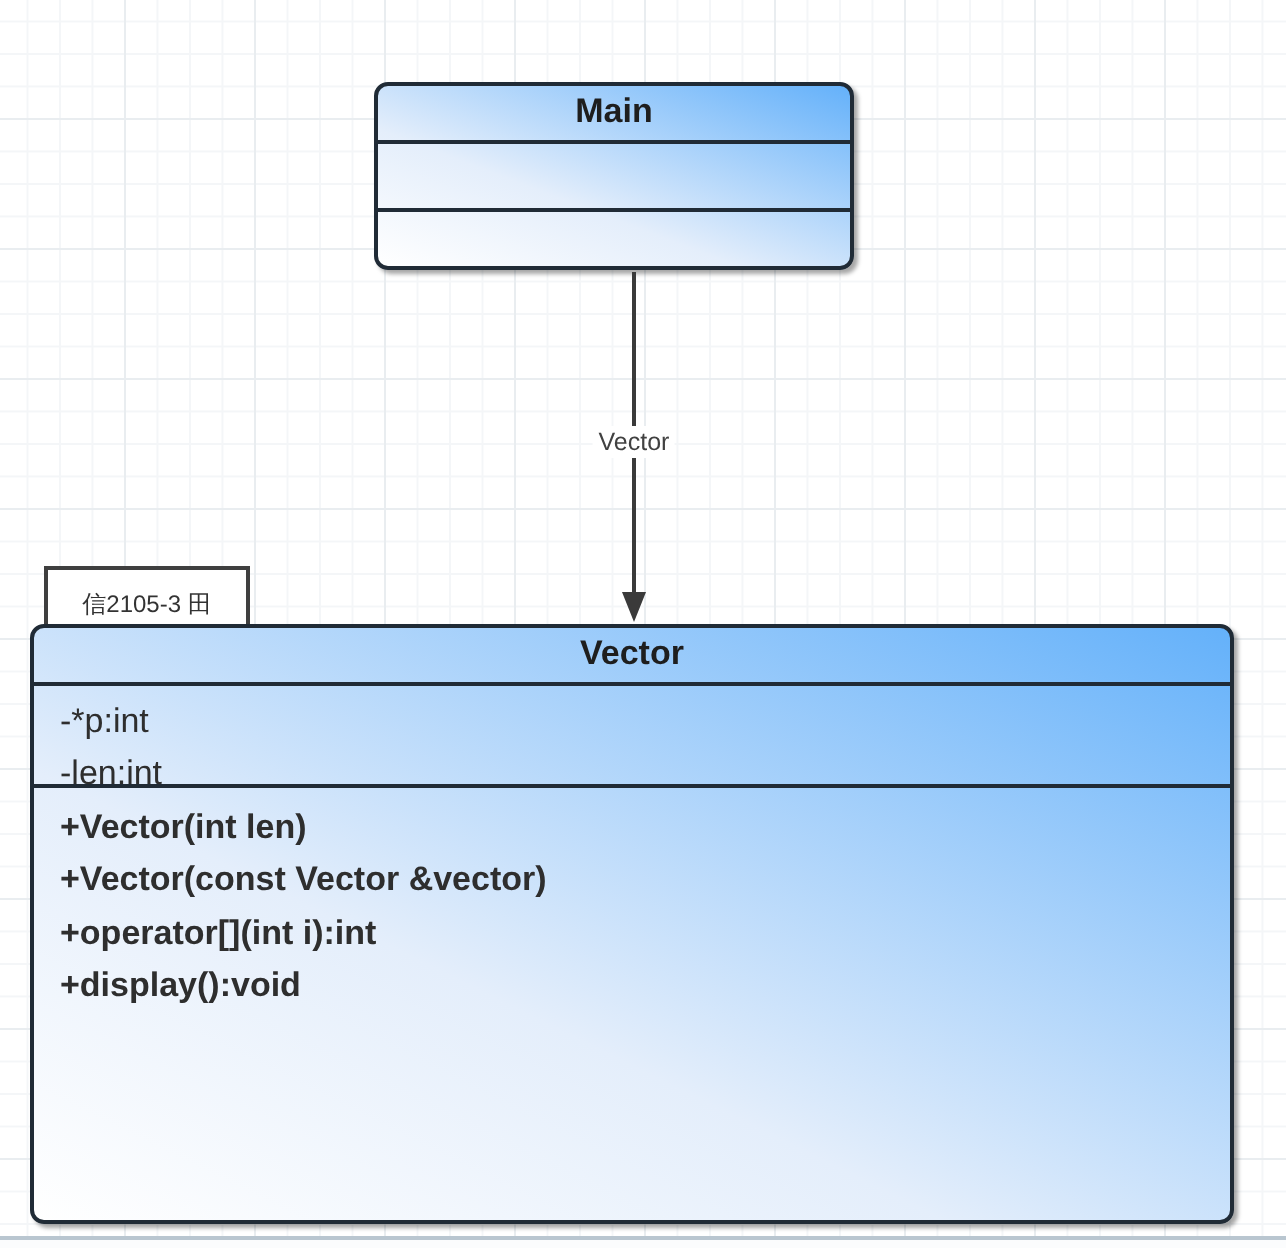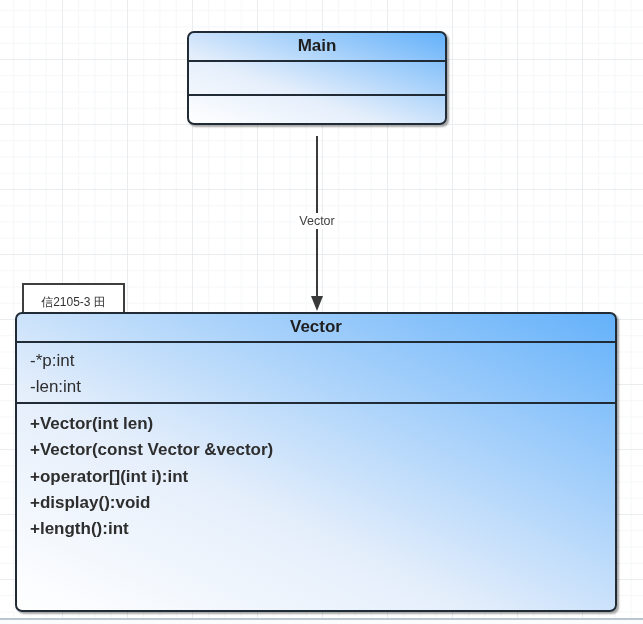--- a/index.html
+++ b/index.html
@@ -44,29 +44,29 @@
     border-bottom:2px solid var(--border);
     font-weight:bold;
     font-size:17px;
     text-align:center;
     color:#1e1e1e;
   }
   .uml-section{box-sizing:border-box;}
   .sep{border-bottom:2px solid var(--border);}
 
   
-  .class-main{left:187px;top:31px;width:260px;height:94px;}
+  .class-main{left:187px;top:41px;width:240px;height:94px;}
   .class-main .uml-title{height:29px;line-height:26px;}
   .class-main .row2{height:34px;}
   .class-main .row3{flex:1;}
 
   
   .class-vector{left:15px;top:312px;width:602px;height:300px;}
   .class-vector .uml-title{height:29px;line-height:26px;}
-  .class-vector .attrs{height:61px;padding:5px 6px 0 13px;}
+  .class-vector .attrs{height:51px;padding:5px 6px 0 13px;}
   .class-vector .methods{flex:1;padding:7px 6px 0 13px;font-weight:bold;}
   .member{
     font-size:17px;
     line-height:26.3px;
     white-space:nowrap;
     color:var(--text);
   }
 
   
   .edge-line{
@@ -137,19 +137,18 @@
     <div class="uml-title">Vector</div>
     <div class="uml-section attrs sep">
       <div class="member">-*p:int</div>
       <div class="member">-len:int</div>
     </div>
     <div class="uml-section methods">
       <div class="member">+Vector(int len)</div>
       <div class="member">+Vector(const Vector &amp;vector)</div>
       <div class="member">+operator[](int i):int</div>
       <div class="member">+display():void</div>
-      <div class="member">+length():int</div>
     </div>
   </div>
 
   <div class="bottom-strip"></div>
 
 </div>
 
 </body></html>

